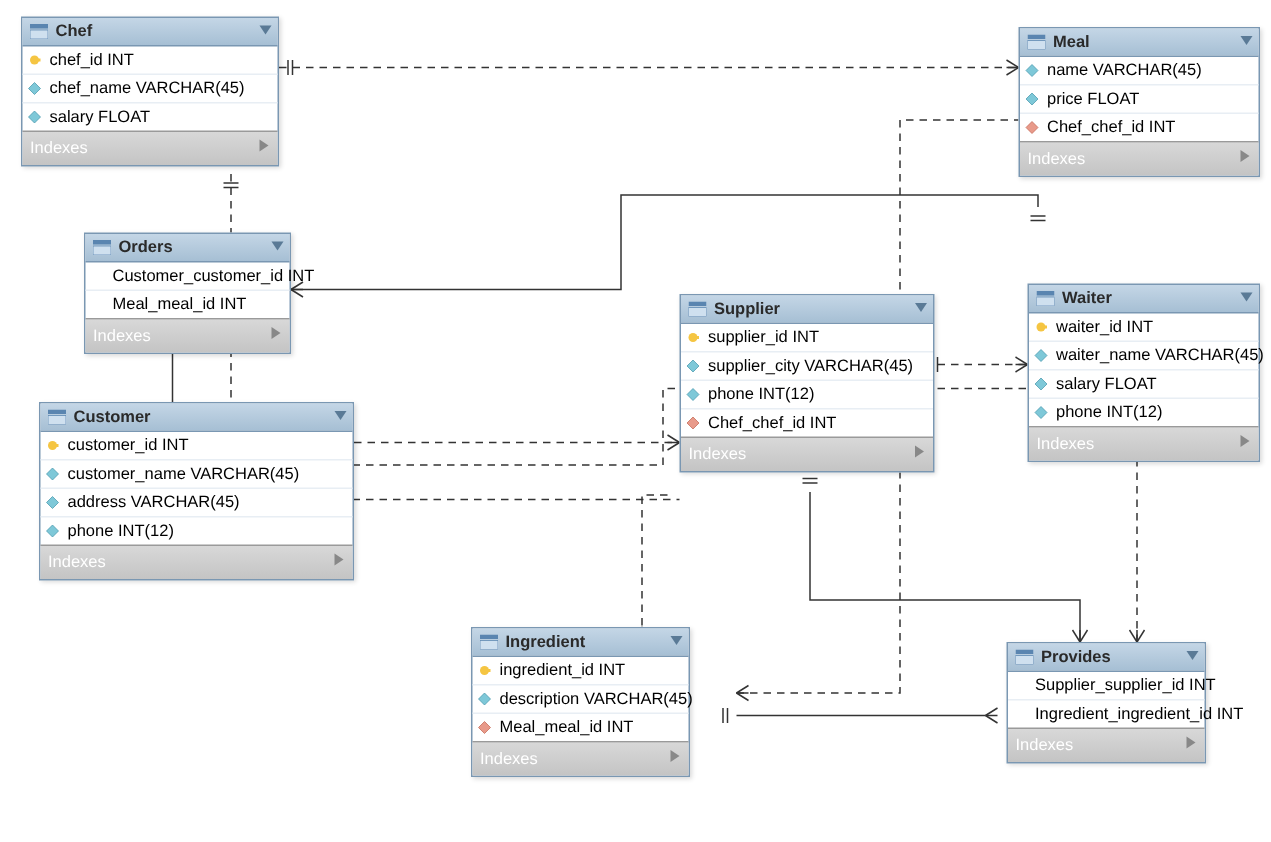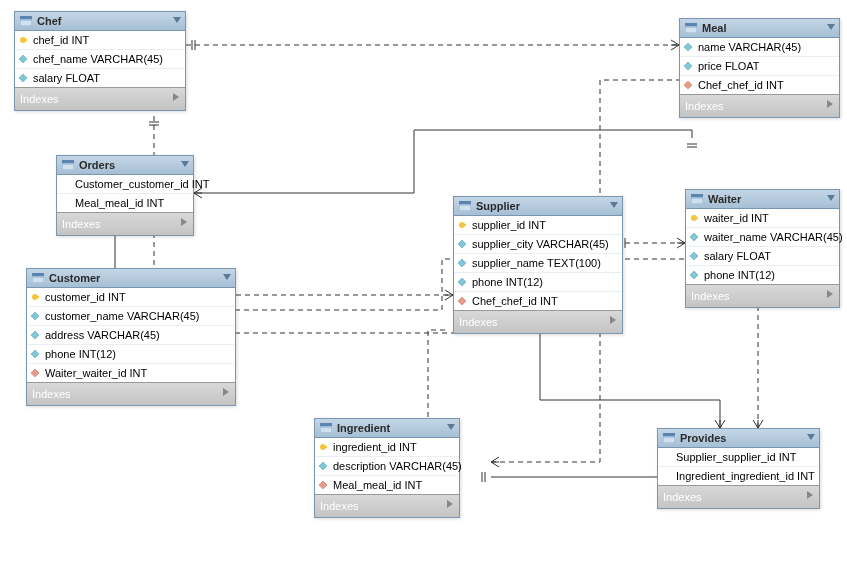--- a/index.html
+++ b/index.html
@@ -221,23 +221,20 @@
             </svg></span><span>customer_id INT</span></div>
         <div class="col"><span class="ico"><svg viewBox="0 0 10 10">
               <polygon points="5,1 9,5 5,9 1,5" fill="#7ec8d8" stroke="#4a9aad" stroke-width="0.5"></polygon>
             </svg></span><span>customer_name VARCHAR(45)</span></div>
         <div class="col"><span class="ico"><svg viewBox="0 0 10 10">
               <polygon points="5,1 9,5 5,9 1,5" fill="#7ec8d8" stroke="#4a9aad" stroke-width="0.5"></polygon>
             </svg></span><span>address VARCHAR(45)</span></div>
         <div class="col"><span class="ico"><svg viewBox="0 0 10 10">
               <polygon points="5,1 9,5 5,9 1,5" fill="#7ec8d8" stroke="#4a9aad" stroke-width="0.5"></polygon>
             </svg></span><span>phone INT(12)</span></div>
-        <div class="col"><span class="ico"><svg viewBox="0 0 10 10">
-              <polygon points="5,1 9,5 5,9 1,5" fill="#e89a8a" stroke="#c46a55" stroke-width="0.5"></polygon>
-            </svg></span><span>Waiter_waiter_id INT</span></div>
       </div>
   <div class="indexes">
     <span>Indexes</span>
     <span class="chev-r"></span>
   </div>
 </div>
 
 <div class="table" style="left:453px; top:196px; width:170px">
   <div class="table-header">
     <span class="table-icon">
@@ -250,23 +247,20 @@
     <span class="chev"></span>
   </div>
   <div class="cols">
         <div class="col"><span class="ico"><svg viewBox="0 0 10 10">
               <circle cx="5" cy="5" r="3" fill="#f5c542"></circle>
               <rect x="4" y="4" width="5" height="2" fill="#f5c542"></rect>
             </svg></span><span>supplier_id INT</span></div>
         <div class="col"><span class="ico"><svg viewBox="0 0 10 10">
               <polygon points="5,1 9,5 5,9 1,5" fill="#7ec8d8" stroke="#4a9aad" stroke-width="0.5"></polygon>
             </svg></span><span>supplier_city VARCHAR(45)</span></div>
-        <div class="col"><span class="ico"><svg viewBox="0 0 10 10">
-              <polygon points="5,1 9,5 5,9 1,5" fill="#7ec8d8" stroke="#4a9aad" stroke-width="0.5"></polygon>
-            </svg></span><span>supplier_name TEXT(100)</span></div>
         <div class="col"><span class="ico"><svg viewBox="0 0 10 10">
               <polygon points="5,1 9,5 5,9 1,5" fill="#7ec8d8" stroke="#4a9aad" stroke-width="0.5"></polygon>
             </svg></span><span>phone INT(12)</span></div>
         <div class="col"><span class="ico"><svg viewBox="0 0 10 10">
               <polygon points="5,1 9,5 5,9 1,5" fill="#e89a8a" stroke="#c46a55" stroke-width="0.5"></polygon>
             </svg></span><span>Chef_chef_id INT</span></div>
       </div>
   <div class="indexes">
     <span>Indexes</span>
     <span class="chev-r"></span>
@@ -355,21 +349,21 @@
         <div class="col"><span class="ico"><svg viewBox="0 0 10 10">
               <polygon points="5,1 9,5 5,9 1,5" fill="#e89a8a" stroke="#c46a55" stroke-width="0.5"></polygon>
             </svg></span><span>Meal_meal_id INT</span></div>
       </div>
   <div class="indexes">
     <span>Indexes</span>
     <span class="chev-r"></span>
   </div>
 </div>
 
-<div class="table" style="left:657px; top:428px; width:163px">
+<div class="table" style="left:671px; top:428px; width:133px">
   <div class="table-header">
     <span class="table-icon">
       <svg viewBox="0 0 12 10">
             <rect x="0" y="0" width="12" height="3" fill="#5a85b0"></rect>
             <rect x="0" y="4" width="12" height="6" fill="#cfe0ef" stroke="#5a85b0" stroke-width="0.5"></rect>
           </svg>
     </span>
     <span>Provides</span>
     <span class="chev"></span>
   </div>

